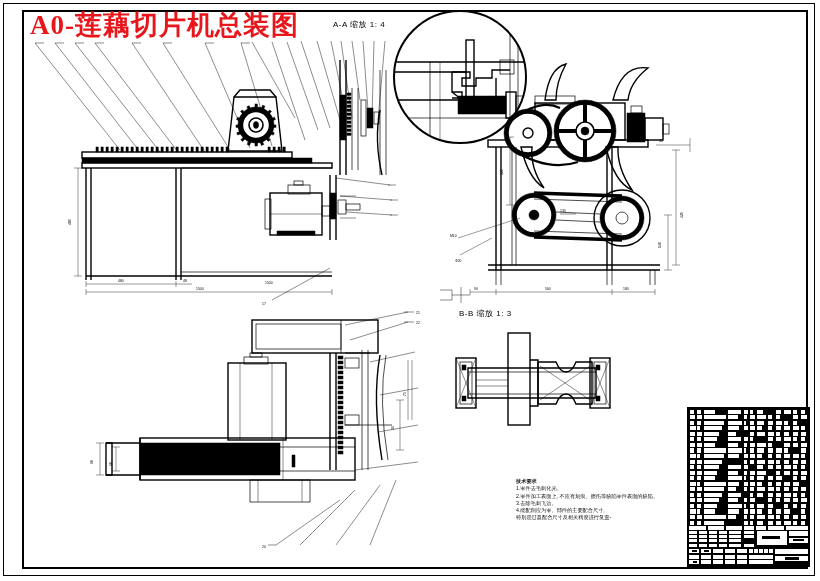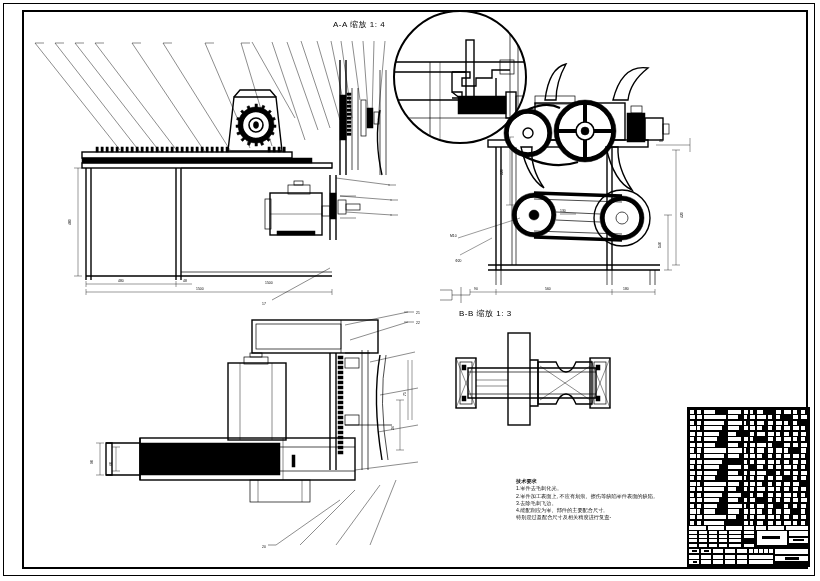--- a/index.html
+++ b/index.html
@@ -42,20 +42,21 @@
   .dimtxt{font-size:3.4px;fill:#000;font-family:"Liberation Sans",sans-serif;}
 </style>
 </head>
 <body>
 
 <div id="sheet">
 
   <div class="abs" id="outer-border"></div>
   <div class="abs" id="inner-border"></div>
 
+  <div class="abs" id="dwg-title">A0-莲藕切片机总装图</div>
   <div class="abs" id="section-aa">A-A 缩放 1: 4</div>
   <div class="abs" id="section-bb">B-B 缩放 1: 3</div>
 
   <svg id="cad" viewBox="0 0 820 581">
     <defs>
       <pattern id="hp" width="5" height="5" patternUnits="userSpaceOnUse" patternTransform="rotate(45)">
         <line x1="0" y1="0" x2="0" y2="5" stroke="#000" stroke-width="0.7"></line>
       </pattern>
       <pattern id="hp2" width="4" height="4" patternUnits="userSpaceOnUse" patternTransform="rotate(-45)">
         <line x1="0" y1="0" x2="0" y2="4" stroke="#000" stroke-width="0.7"></line>

